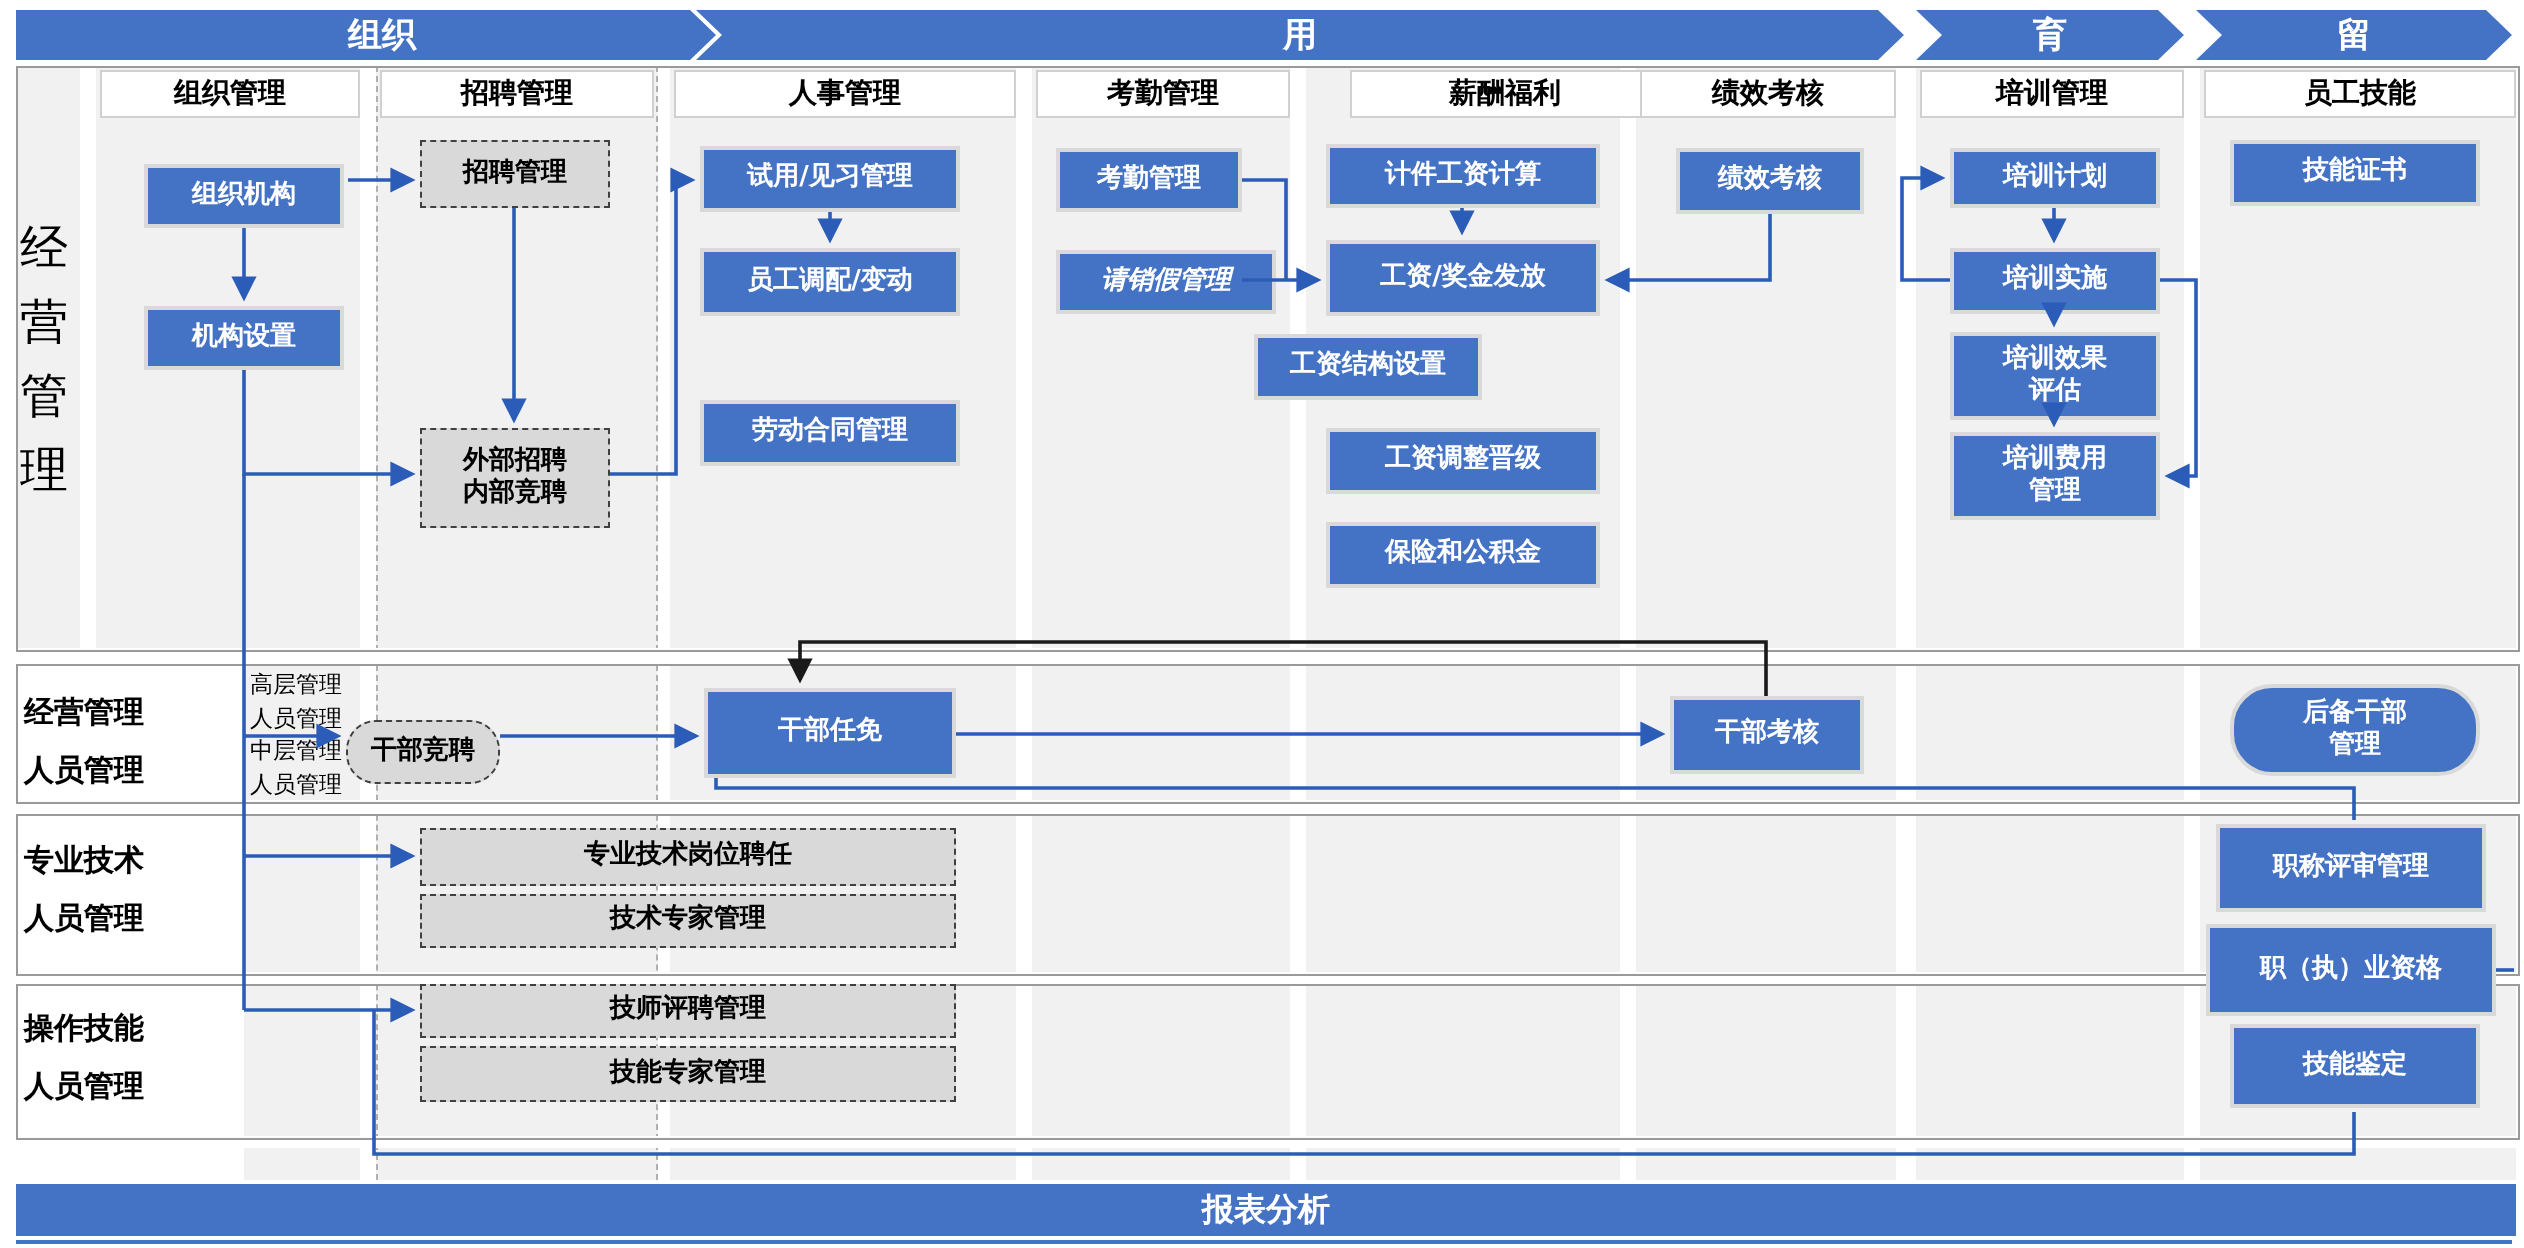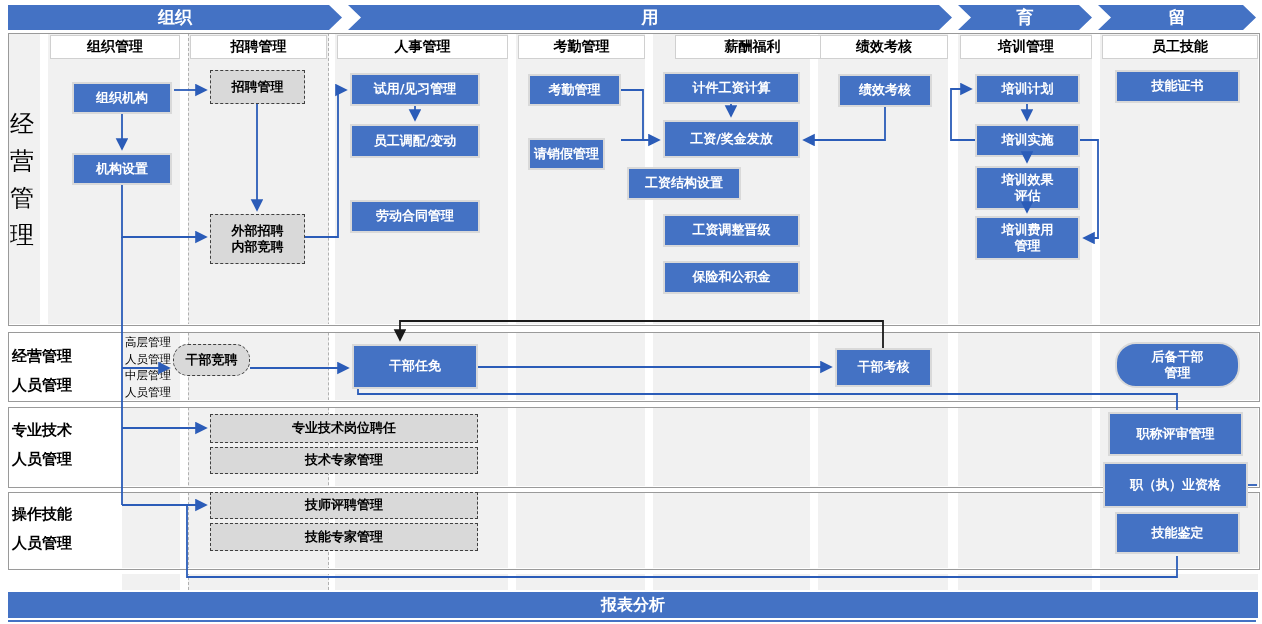--- a/index.html
+++ b/index.html
@@ -31,21 +31,21 @@
   .footerbar{position:absolute;left:8px;top:592px;width:1250px;height:26px;background:#4472C4;color:#fff;
              font-weight:bold;font-size:16px;display:flex;align-items:center;justify-content:center;}
   .bottomline{position:absolute;left:8px;top:620px;width:1248px;height:2px;background:#4472C4;}
   svg.conn{position:absolute;left:0;top:0;pointer-events:none;}
 </style>
 </head>
 <body>
 
 <div id="canvas">
 
-  <div class="stage first" style="left:8px;width:334px;">
+  <div class="stage first" style="left:8px;width:334px;padding-left:16px;">
       <span>组织</span>
     </div>
   <div class="stage" style="left:348px;width:604px;">
       <span>用</span>
     </div>
   <div class="stage" style="left:958px;width:134px;">
       <span>育</span>
     </div>
   <div class="stage" style="left:1098px;width:158px;">
       <span>留</span>
@@ -96,36 +96,36 @@
 
   <div class="node blue" style="left:72px;top:82px;width:100px;height:32px;">组织机构</div>
   <div class="node blue" style="left:72px;top:153px;width:100px;height:32px;">机构设置</div>
   <div class="node gdash" style="left:210px;top:70px;width:95px;height:34px;">招聘管理</div>
   <div class="node gdash" style="left:210px;top:214px;width:95px;height:50px;">外部招聘
 内部竞聘</div>
   <div class="node blue" style="left:350px;top:73px;width:130px;height:33px;">试用/见习管理</div>
   <div class="node blue" style="left:350px;top:124px;width:130px;height:34px;">员工调配/变动</div>
   <div class="node blue" style="left:350px;top:200px;width:130px;height:33px;">劳动合同管理</div>
   <div class="node blue" style="left:528px;top:74px;width:93px;height:32px;">考勤管理</div>
-  <div class="node blue" style="left:528px;top:138px;width:77px;height:32px;">请销假管理</div>
+  <div class="node blue" style="left:528px;top:125px;width:110px;height:32px;font-style:italic;">请销假管理</div>
   <div class="node blue" style="left:663px;top:72px;width:137px;height:32px;">计件工资计算</div>
   <div class="node blue" style="left:663px;top:120px;width:137px;height:38px;">工资/奖金发放</div>
   <div class="node blue" style="left:627px;top:167px;width:114px;height:33px;">工资结构设置</div>
   <div class="node blue" style="left:663px;top:214px;width:137px;height:33px;">工资调整晋级</div>
   <div class="node blue" style="left:663px;top:261px;width:137px;height:33px;">保险和公积金</div>
   <div class="node blue" style="left:838px;top:74px;width:94px;height:33px;">绩效考核</div>
   <div class="node blue" style="left:975px;top:74px;width:105px;height:30px;">培训计划</div>
   <div class="node blue" style="left:975px;top:124px;width:105px;height:33px;">培训实施</div>
   <div class="node blue" style="left:975px;top:166px;width:105px;height:44px;">培训效果
 评估</div>
   <div class="node blue" style="left:975px;top:216px;width:105px;height:44px;">培训费用
 管理</div>
   <div class="node blue" style="left:1115px;top:70px;width:125px;height:33px;">技能证书</div>
 
-  <div class="node gdash" style="left:173px;top:344px;width:77px;height:32px;border-radius:15px;">干部竞聘</div>
+  <div class="node gdash" style="left:173px;top:360px;width:77px;height:32px;border-radius:15px;">干部竞聘</div>
   <div class="node blue" style="left:352px;top:344px;width:126px;height:45px;">干部任免</div>
   <div class="node blue" style="left:835px;top:348px;width:97px;height:39px;">干部考核</div>
   <div class="node blue" style="left:1115px;top:342px;width:125px;height:46px;border-radius:21px;">后备干部
 管理</div>
 
   <div class="node gdash" style="left:210px;top:414px;width:268px;height:29px;">专业技术岗位聘任</div>
   <div class="node gdash" style="left:210px;top:447px;width:268px;height:27px;">技术专家管理</div>
   <div class="node blue" style="left:1108px;top:412px;width:135px;height:44px;">职称评审管理</div>
   <div class="node blue" style="left:1103px;top:462px;width:145px;height:46px;">职（执）业资格</div>
 

